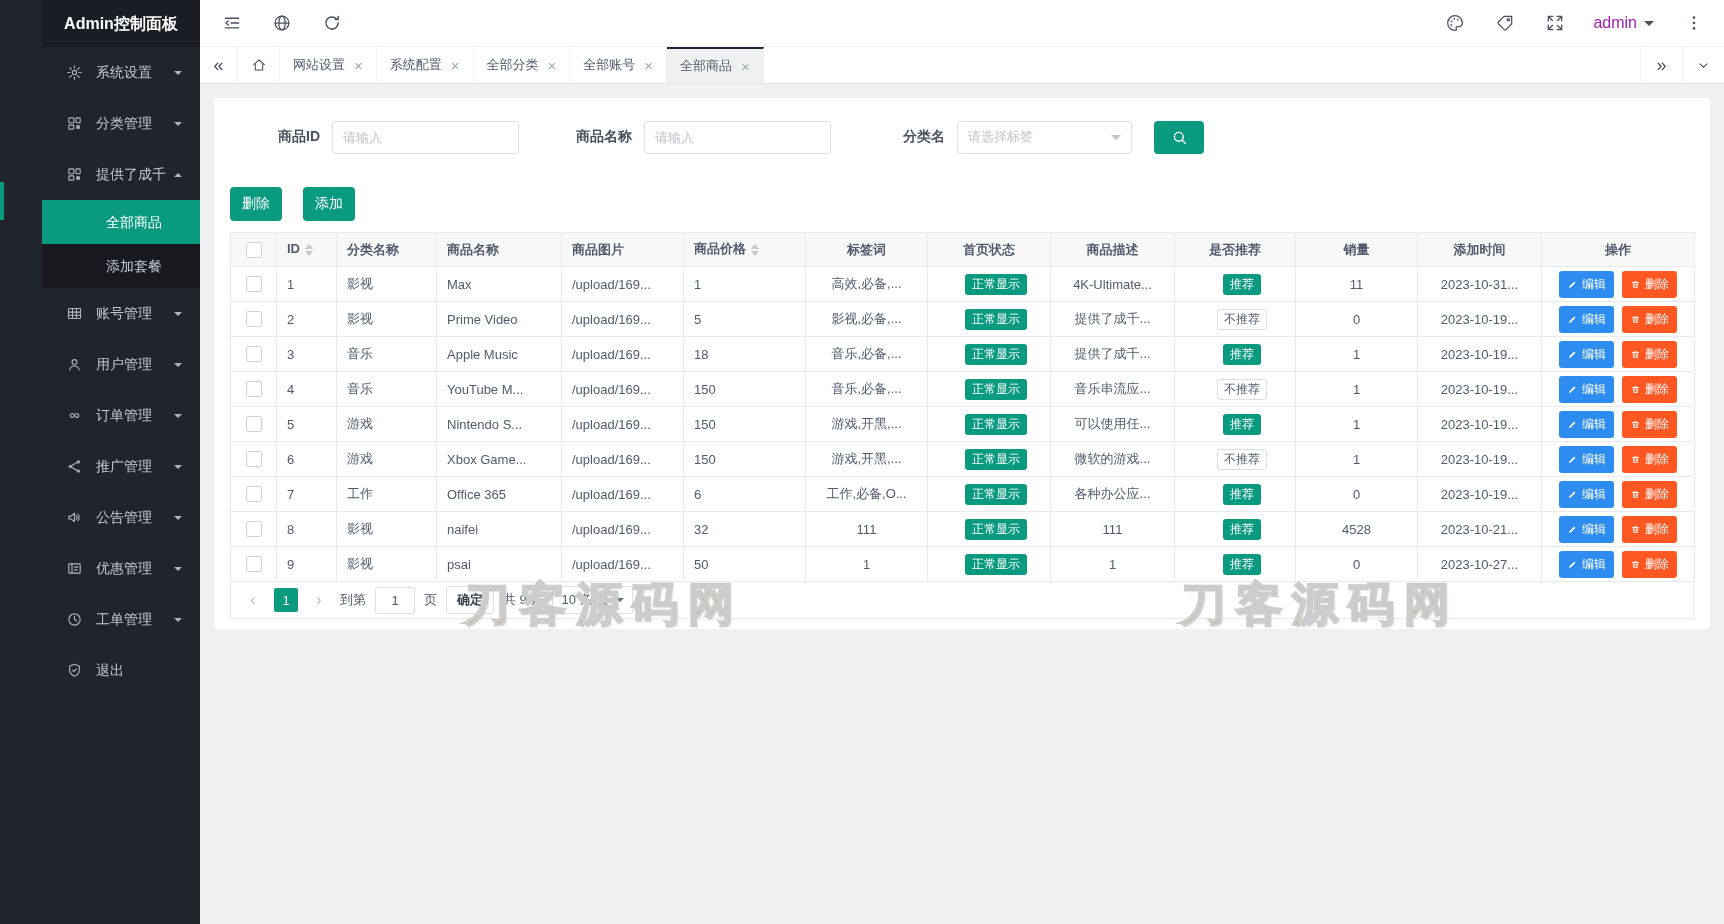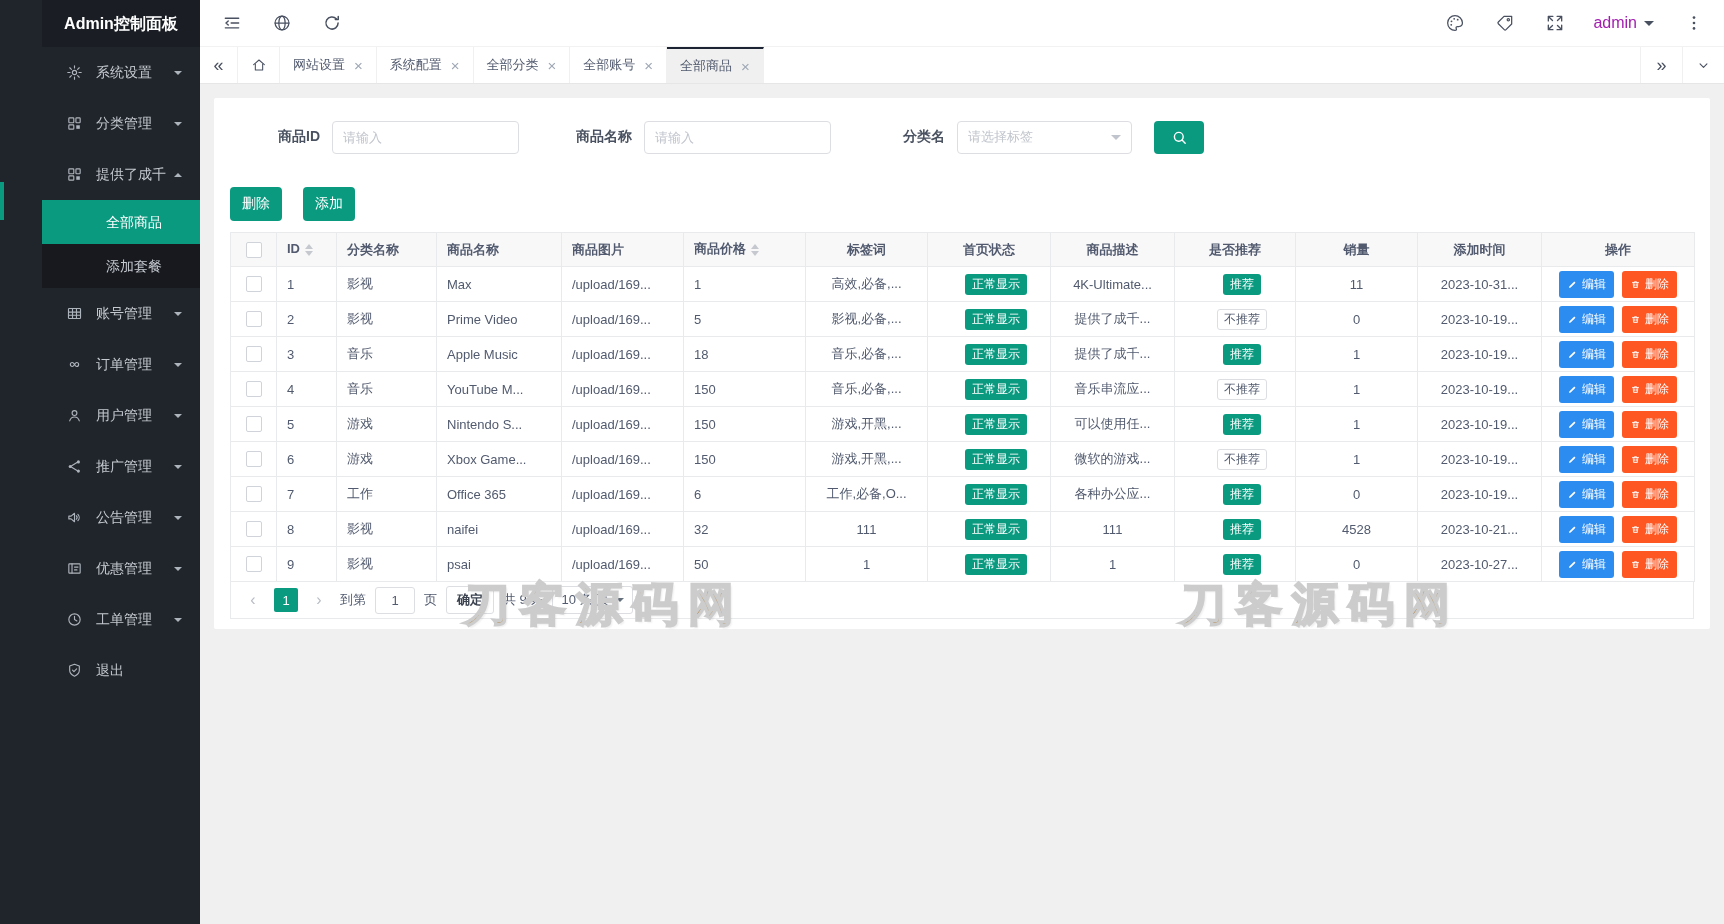--- a/index.html
+++ b/index.html
@@ -224,30 +224,30 @@
         </div>
         <div class="menu-item">
           <svg class="mi">
             <use href="#i-accounts"></use>
           </svg>
           <span class="mi-label">账号管理</span>
           <span class="caret"></span>
         </div>
         <div class="menu-item">
           <svg class="mi">
+            <use href="#i-users"></use>
+          </svg>
+          <span class="mi-label">用户管理</span>
+          <span class="caret"></span>
+        </div>
+        <div class="menu-item">
+          <svg class="mi">
             <use href="#i-orders"></use>
           </svg>
           <span class="mi-label">订单管理</span>
-          <span class="caret"></span>
-        </div>
-        <div class="menu-item">
-          <svg class="mi">
-            <use href="#i-users"></use>
-          </svg>
-          <span class="mi-label">用户管理</span>
           <span class="caret"></span>
         </div>
         <div class="menu-item">
           <svg class="mi">
             <use href="#i-share"></use>
           </svg>
           <span class="mi-label">推广管理</span>
           <span class="caret"></span>
         </div>
         <div class="menu-item">

